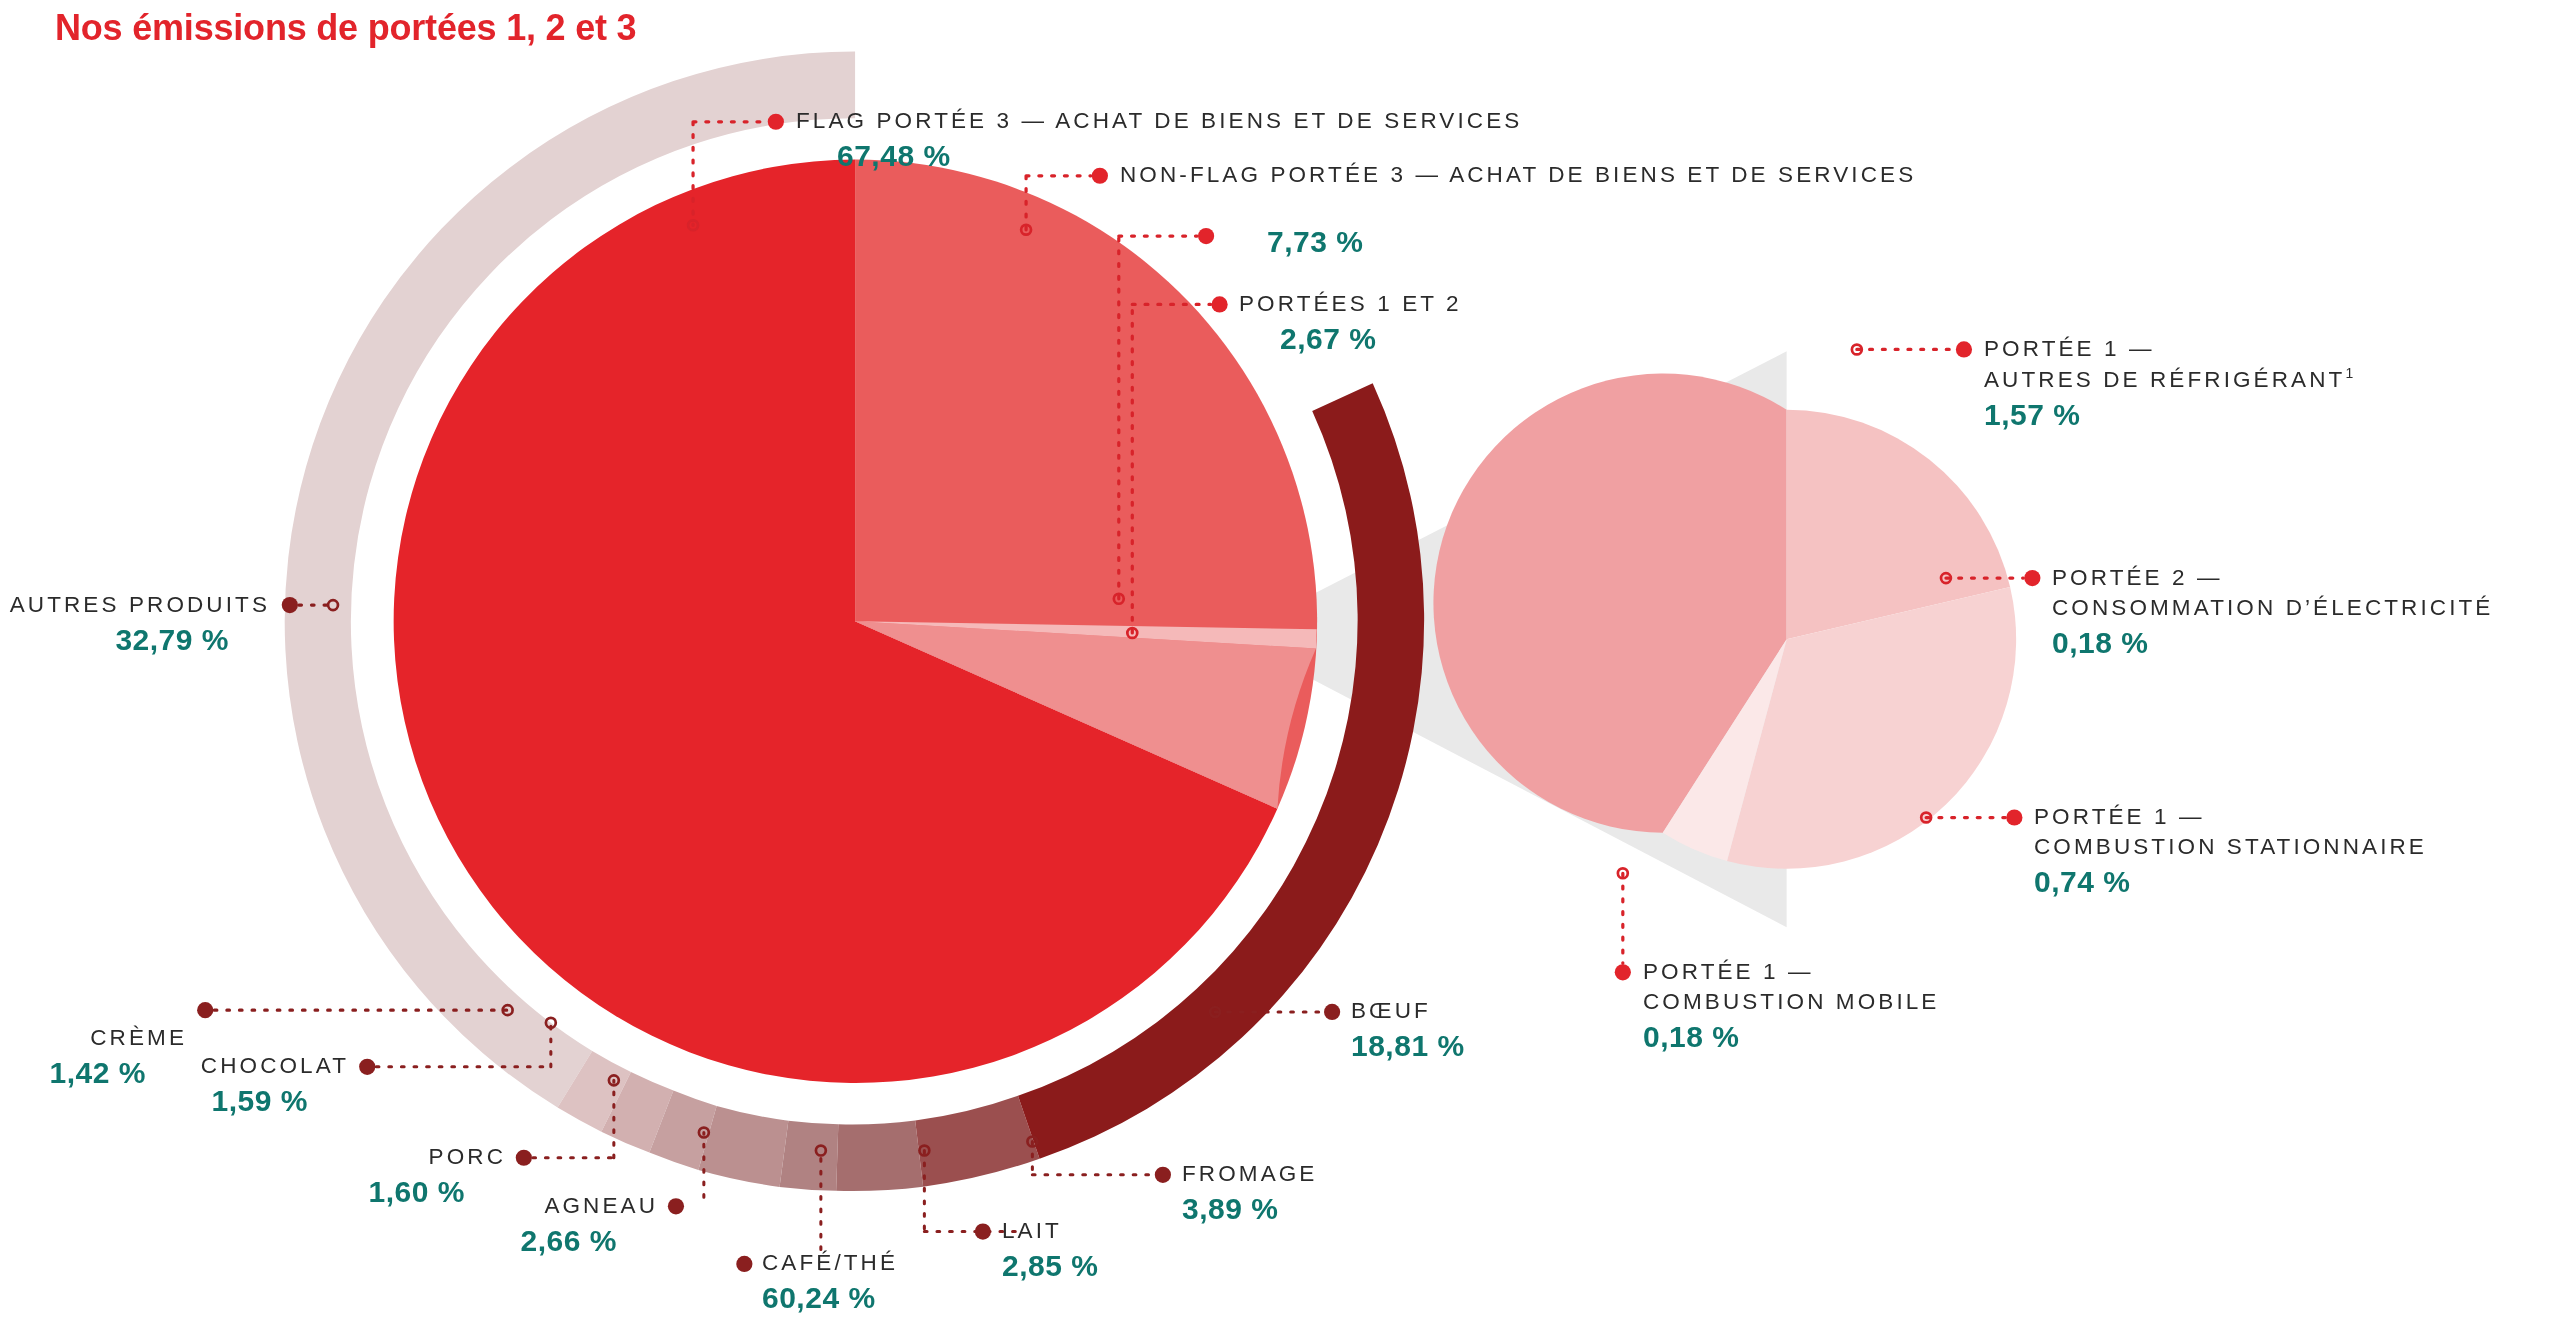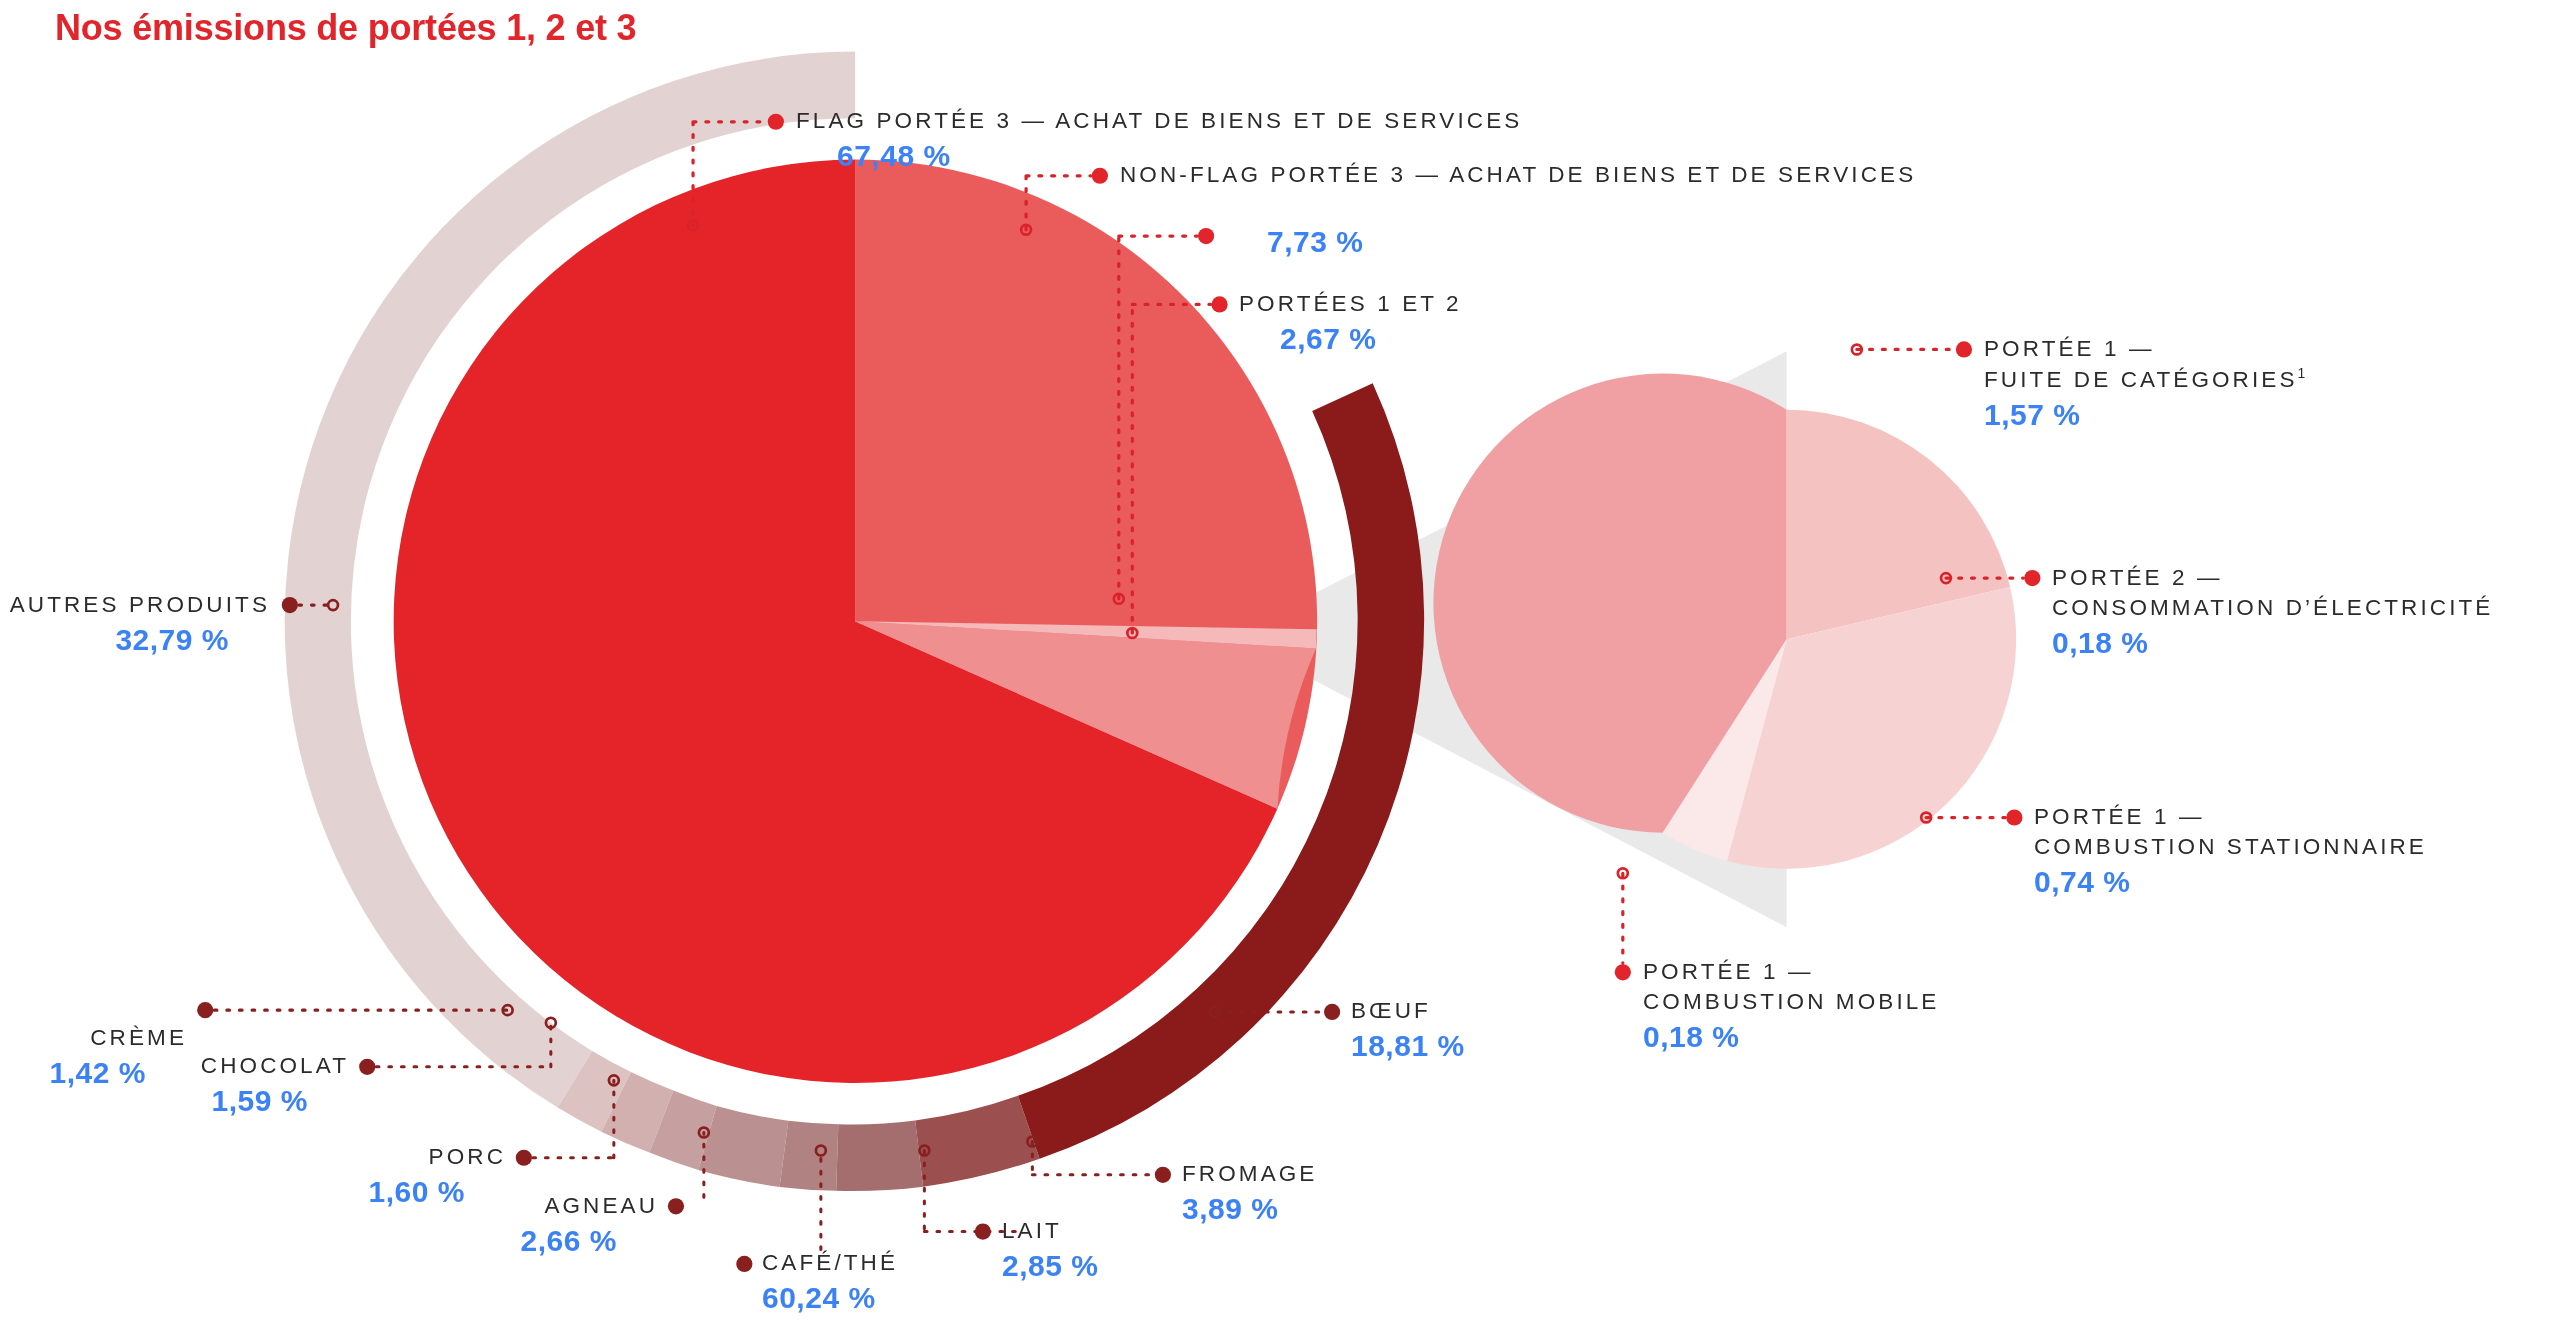--- a/index.html
+++ b/index.html
@@ -13,21 +13,21 @@
     letter-spacing:-0.2px;white-space:nowrap;margin-left:46px;
   }
   #chart-canvas{position:absolute;left:0;top:0;width:2576px;height:1329px;}
 
   .lbl{position:absolute;}
   .lbl .cat{
     font-size:22.5px;letter-spacing:3.1px;color:#2b2b2b;
     white-space:nowrap;line-height:1.32;font-weight:400;
   }
   .lbl .val{
-    font-size:30px;font-weight:bold;color:#3b82f6;
+    font-size:30px;font-weight:bold;color:#0f766e;
     white-space:nowrap;letter-spacing:0.5px;line-height:1.25;margin-top:1.8px;
   }
   .lbl.ralign{text-align:right;}
   .lbl.ralign .val{text-align:right;}
   .lbl.lalign{text-align:left;}
   .lbl .val.indent{padding-left:41px;}
   .lbl .val.indent-r{padding-right:41px;}
   .sup{font-size:0.62em;vertical-align:super;letter-spacing:0;}
 </style>
 </head>
@@ -178,21 +178,21 @@
   <div class="val indent">7,73 %</div>
 </div>
 
 <div class="lbl lalign" style="left:1239px;top:289px;">
   <div class="cat">PORTÉES 1 ET 2</div>
   <div class="val indent">2,67 %</div>
 </div>
 
 <div class="lbl lalign" style="left:1984px;top:334px;">
   <div class="cat">PORTÉE 1 —</div>
-  <div class="cat"><span>FUITE DE CATÉGORIES</span><span class="sup">1</span></div>
+  <div class="cat"><span>AUTRES DE RÉFRIGÉRANT</span><span class="sup">1</span></div>
   <div class="val">1,57 %</div>
 </div>
 
 <div class="lbl lalign" style="left:2052px;top:563px;">
   <div class="cat">PORTÉE 2 —</div>
   <div class="cat">CONSOMMATION D’ÉLECTRICITÉ</div>
   <div class="val">0,18 %</div>
 </div>
 
 <div class="lbl lalign" style="left:2034px;top:802px;">

